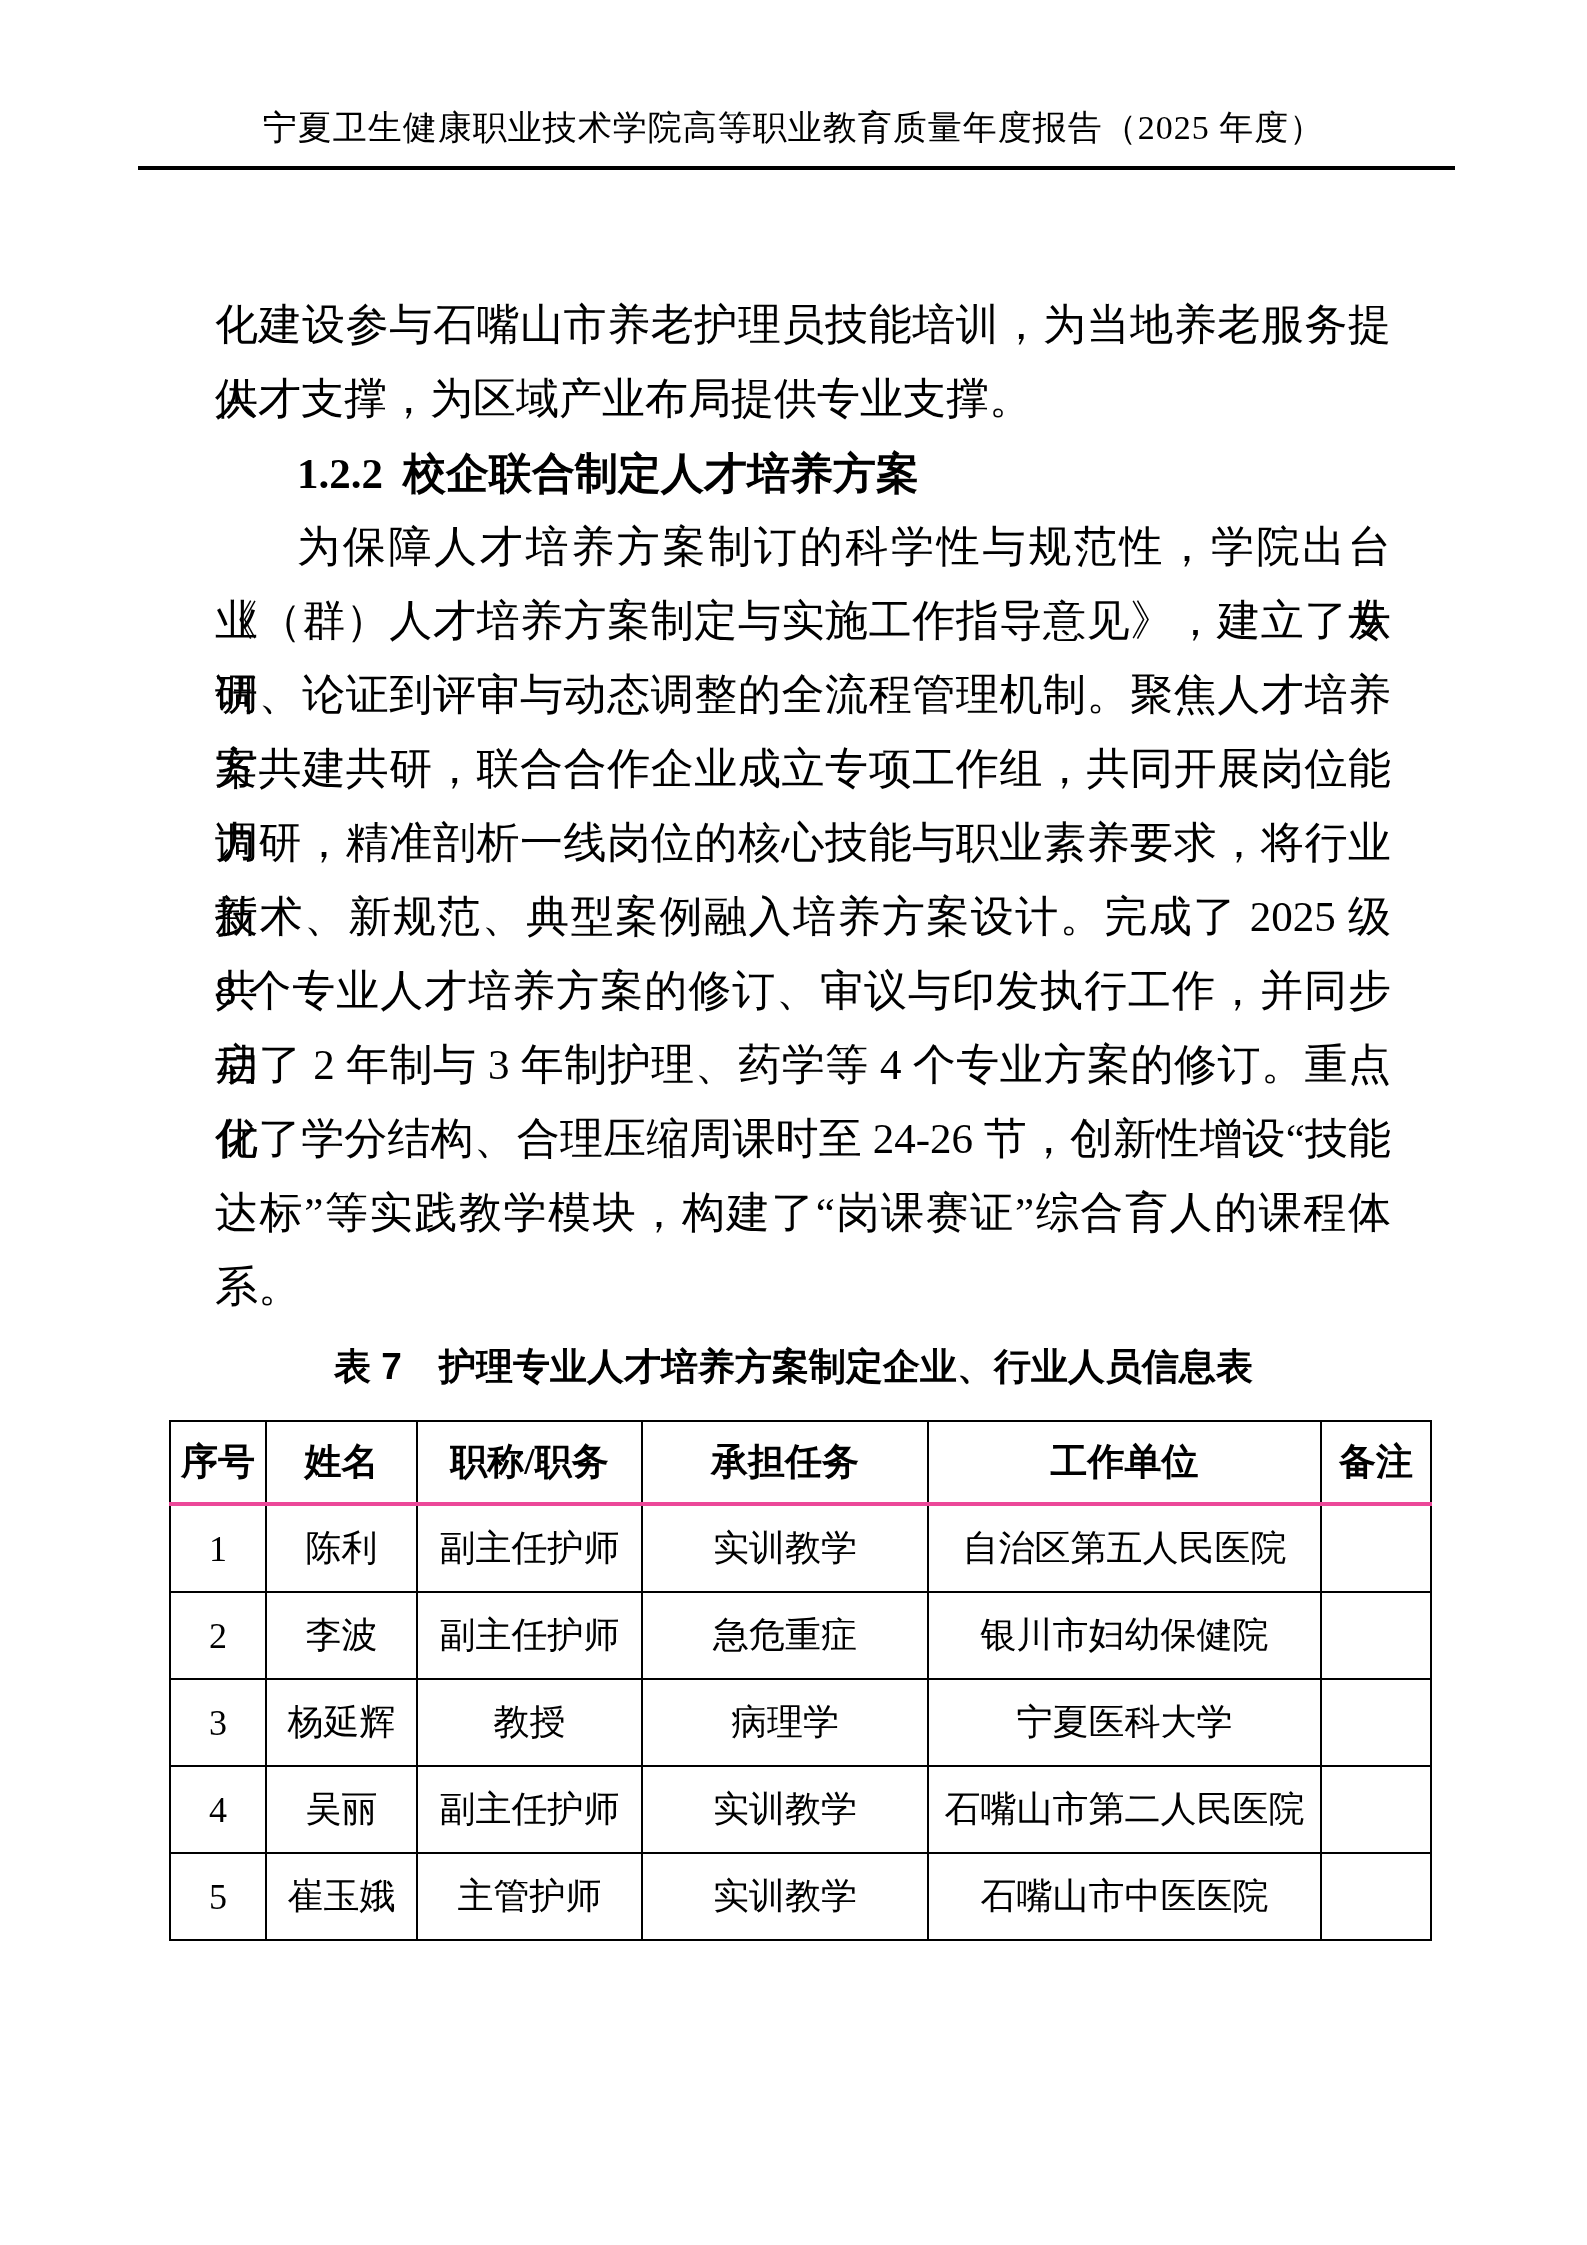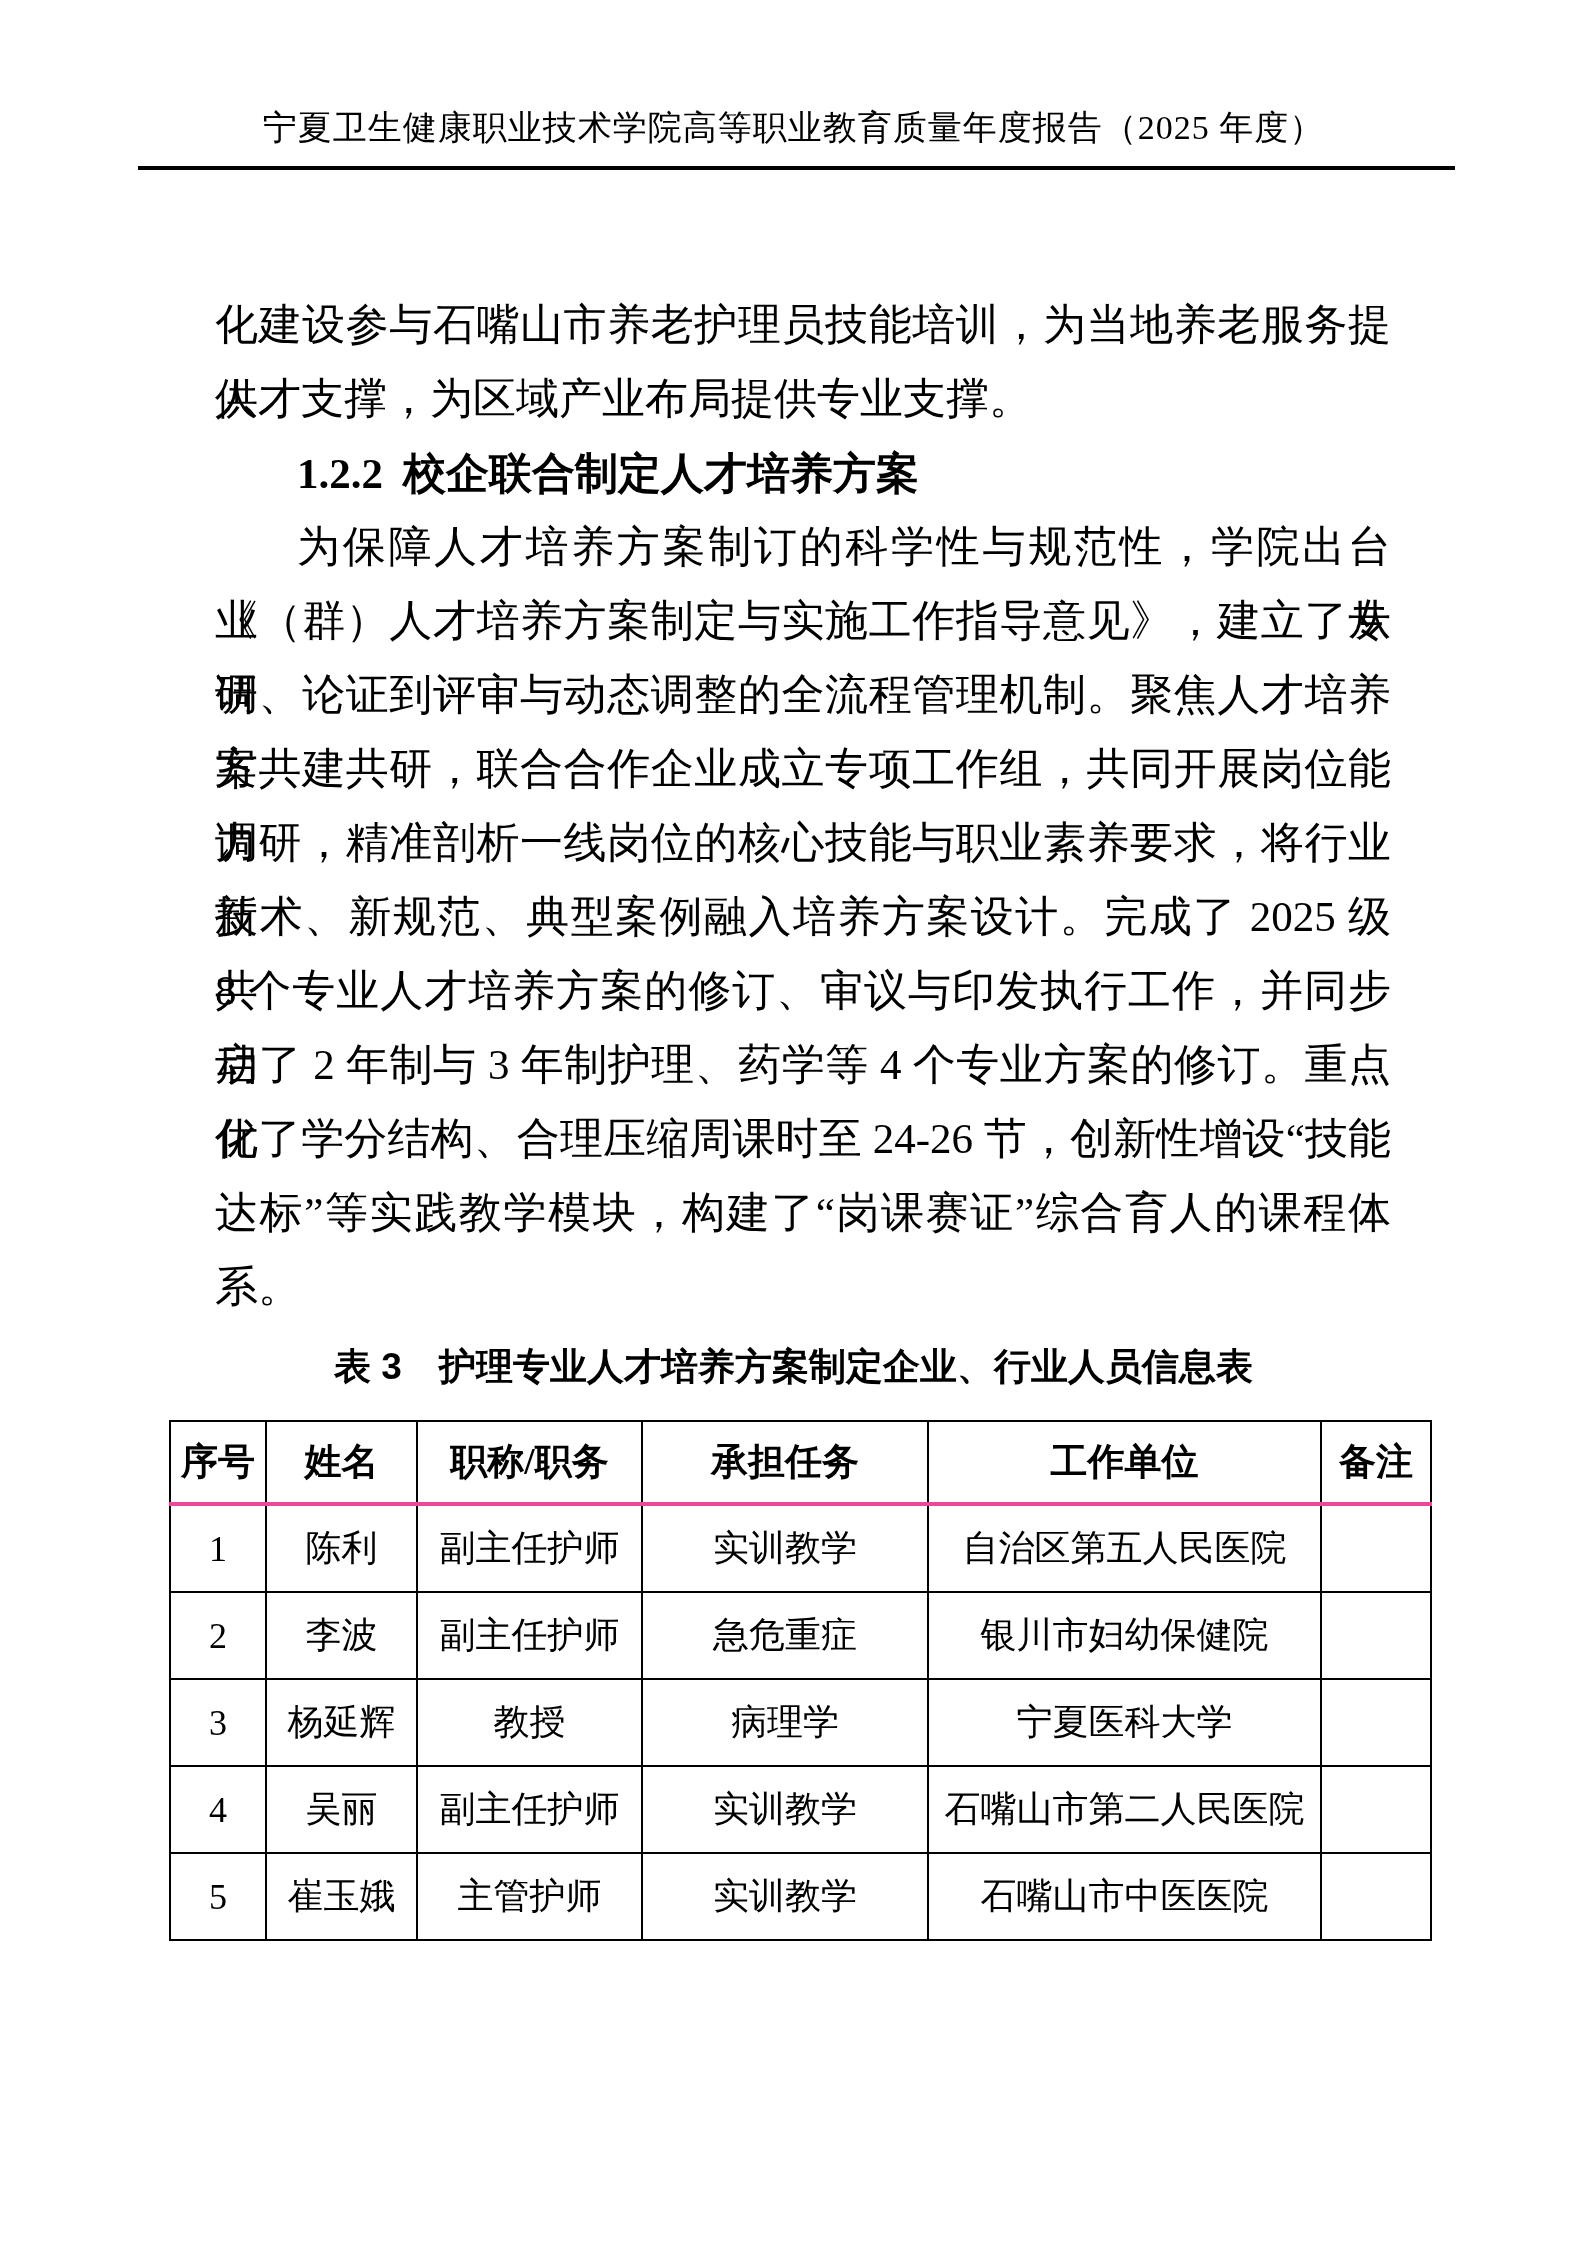--- a/index.html
+++ b/index.html
@@ -105,21 +105,21 @@
     <div class="line fill">案共建共研，联合合作企业成立专项工作组，共同开展岗位能力</div>
     <div class="line fill">调研，精准剖析一线岗位的核心技能与职业素养要求，将行业新</div>
     <div class="line fill">技术、新规范、典型案例融入培养方案设计。完成了 2025 级共</div>
     <div class="line fill">8 个专业人才培养方案的修订、审议与印发执行工作，并同步启</div>
     <div class="line fill">动了 2 年制与 3 年制护理、药学等 4 个专业方案的修订。重点优</div>
     <div class="line fill">化了学分结构、合理压缩周课时至 24-26 节，创新性增设“技能</div>
     <div class="line fill">达标”等实践教学模块，构建了“岗课赛证”综合育人的课程体</div>
     <div class="line">系。</div>
   </div>
 
-  <div class="table-caption">表 3　护理专业人才培养方案制定企业、行业人员信息表</div>
+  <div class="table-caption">表 7　护理专业人才培养方案制定企业、行业人员信息表</div>
 
   <table class="personnel">
     <colgroup>
       <col style="width:96px">
         <col style="width:151px">
         <col style="width:225px">
       <col style="width:286px">
         <col style="width:393px">
         <col style="width:110px">
     </colgroup>

